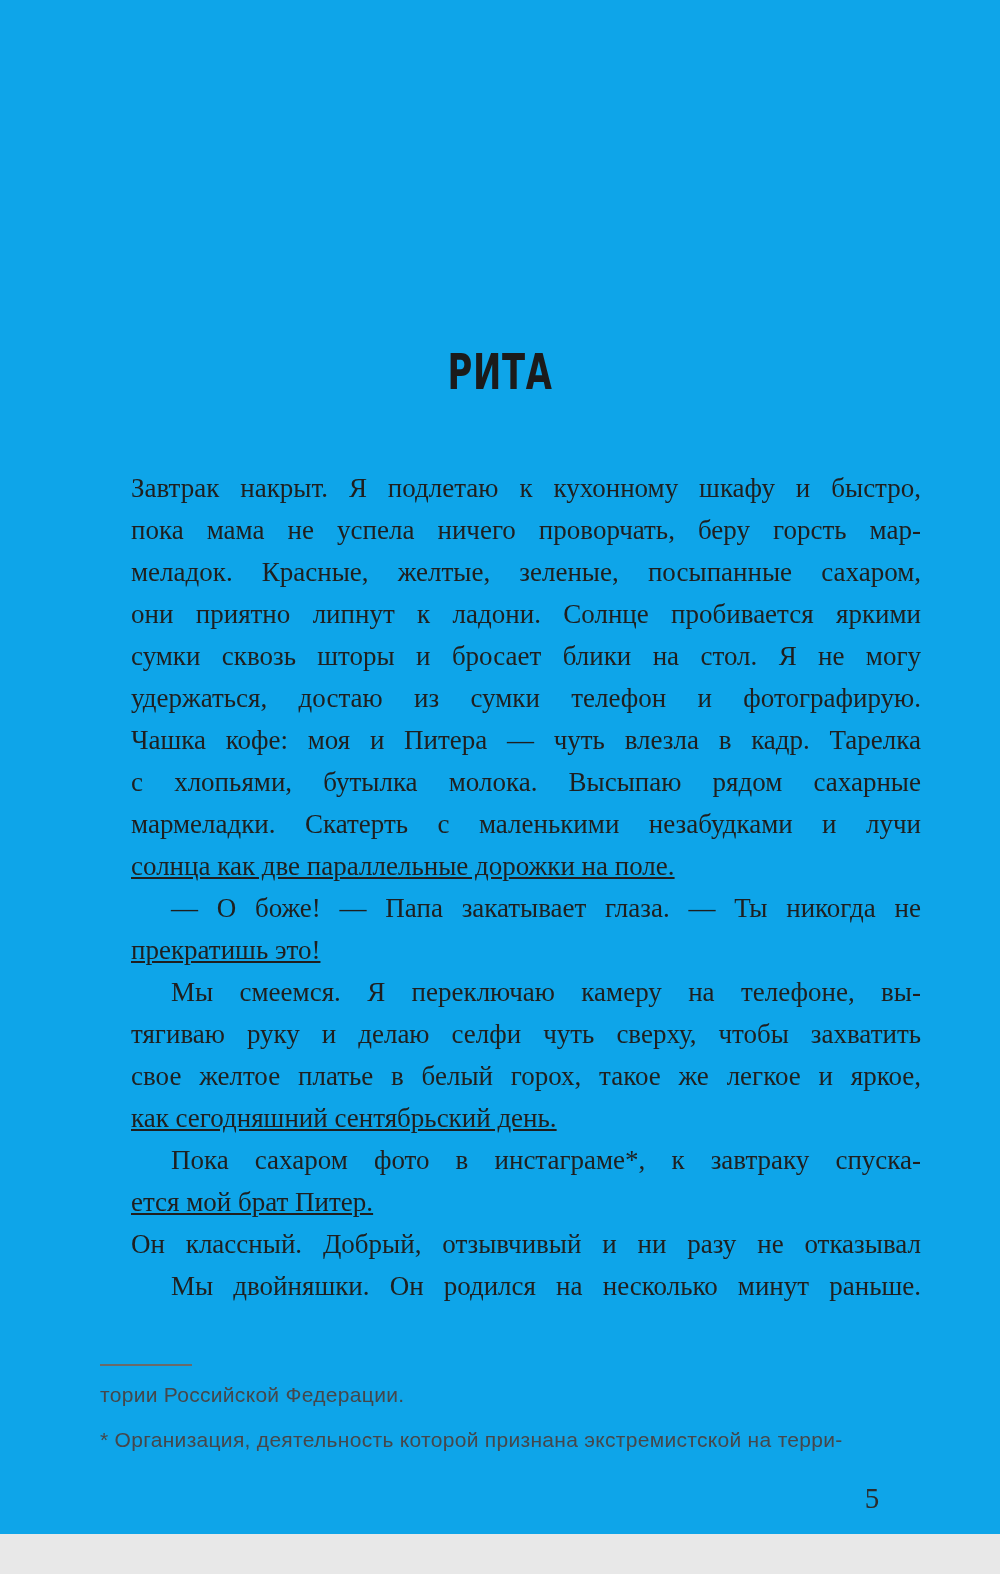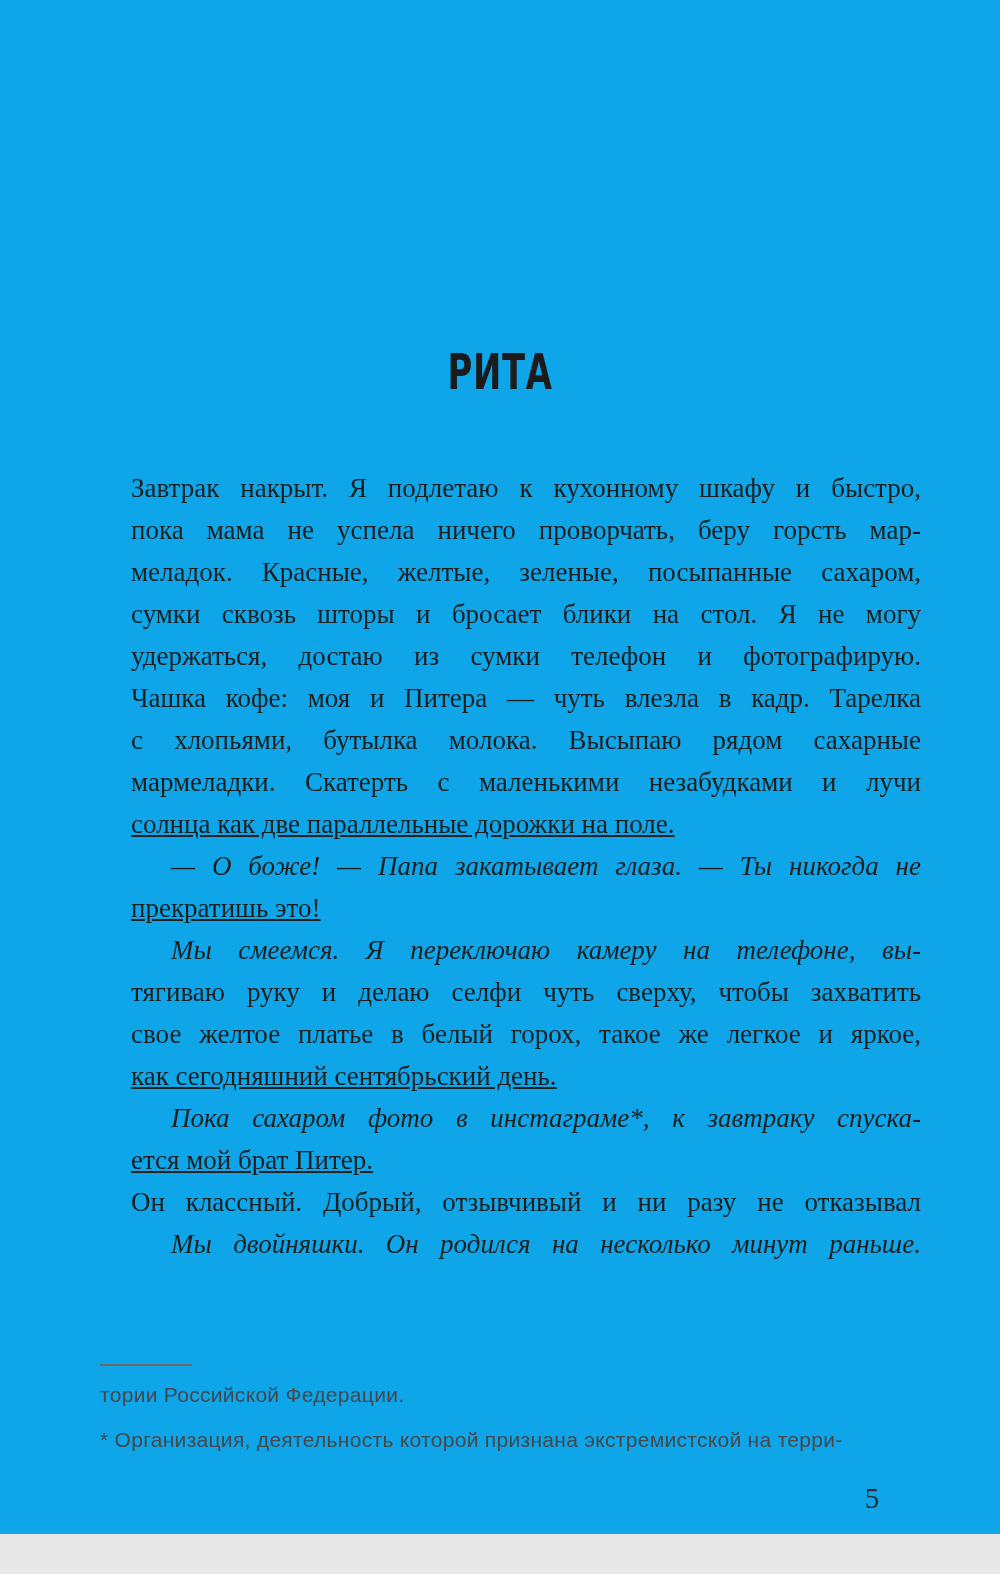--- a/index.html
+++ b/index.html
@@ -46,21 +46,20 @@
     text-align: justify;
     text-align-last: justify;
   }
   .line.last {
     text-align: center;
     text-align-last: left;
     text-decoration: underline;
   }
   .line.indent {
     text-indent: 40px;
-    font-style: italic;
   }
   .footnote-rule {
     position: absolute;
     left: 100px;
     top: 1364px;
     width: 92px;
     height: 2px;
     background: #6a6a6a;
   }
   .footnote {
@@ -92,20 +91,21 @@
   <div class="chapter-title">
     <span>РИТА</span>
   </div>
 
   <div class="body-text">
 
     <div>
       <div class="line">Завтрак накрыт. Я подлетаю к кухонному шкафу и быстро,</div>
       <div class="line">пока мама не успела ничего проворчать, беру горсть мар-</div>
       <div class="line">меладок. Красные, желтые, зеленые, посыпанные сахаром,</div>
+      <div class="line">они приятно липнут к ладони. Солнце пробивается яркими</div>
       <div class="line">сумки сквозь шторы и бросает блики на стол. Я не могу</div>
       <div class="line">удержаться, достаю из сумки телефон и фотографирую.</div>
       <div class="line">Чашка кофе: моя и Питера — чуть влезла в кадр. Тарелка</div>
       <div class="line">с хлопьями, бутылка молока. Высыпаю рядом сахарные</div>
       <div class="line">мармеладки. Скатерть с маленькими незабудками и лучи</div>
       <div class="line last">солнца как две параллельные дорожки на поле.</div>
     </div>
 
     <div>
       <div class="line indent">— О боже! — Папа закатывает глаза. — Ты никогда не</div>

